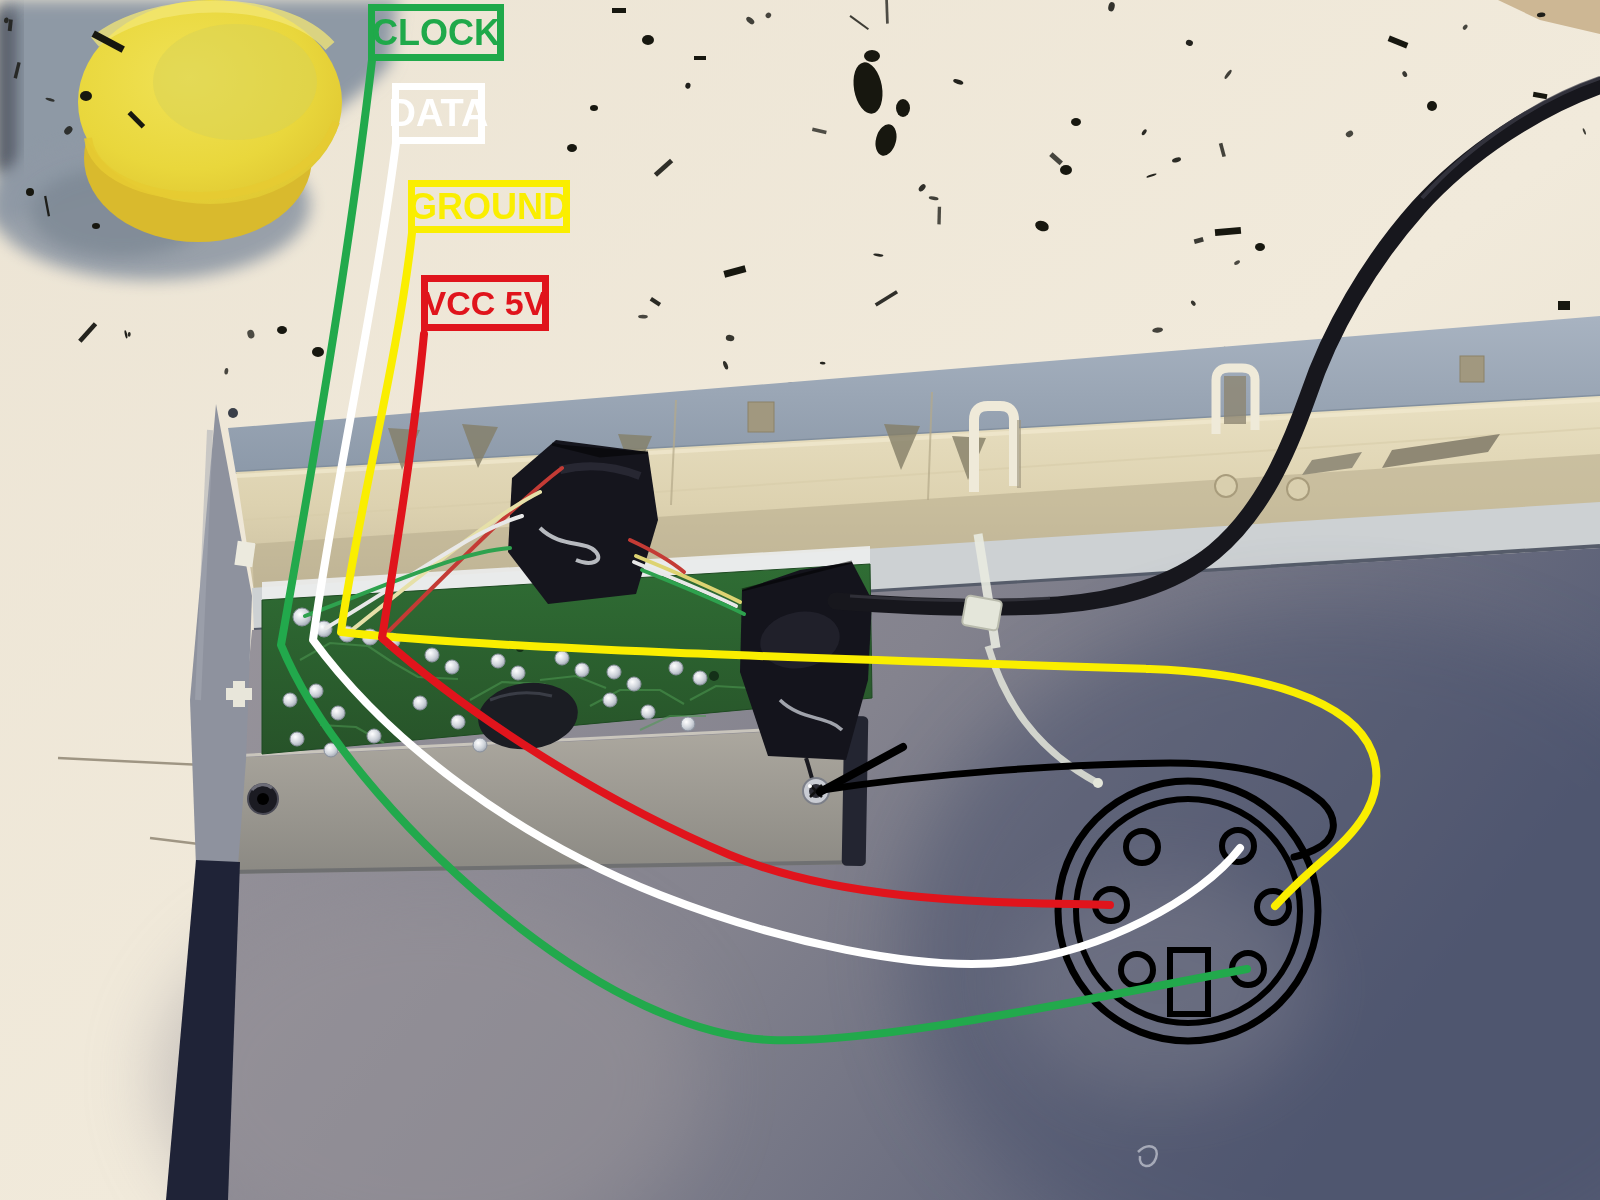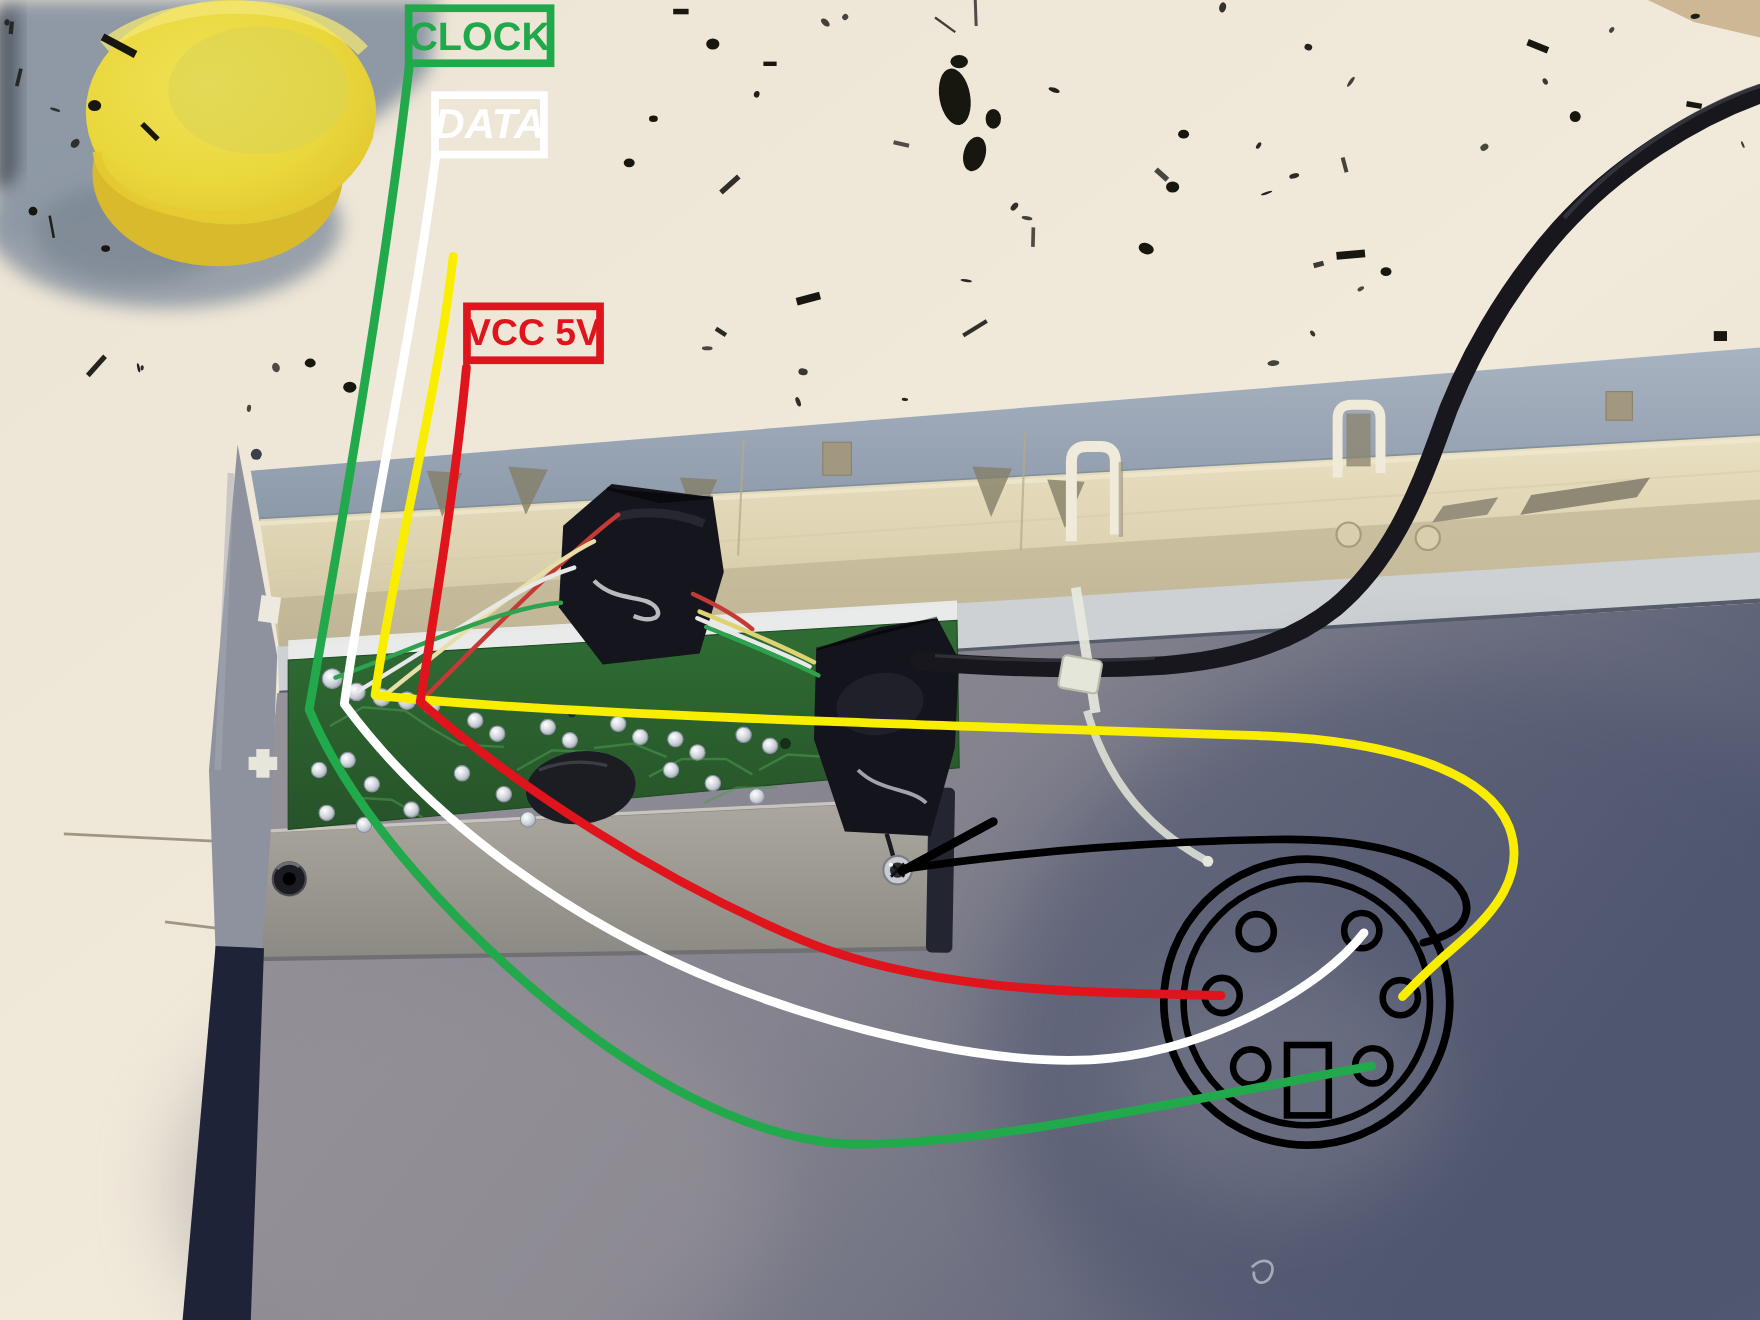--- a/index.html
+++ b/index.html
@@ -3,21 +3,21 @@
 <meta charset="utf-8">
 <style>
   html,body{margin:0;padding:0;background:#16161a;}
   .stage{position:relative;width:1600px;height:1200px;overflow:hidden;
          font-family:"Liberation Sans",sans-serif;padding-left:35px;}
   .stage svg{position:absolute;left:0;top:0;}
   .lbl{position:absolute;display:flex;align-items:center;justify-content:center;
        box-sizing:border-box;border:7px solid currentColor;font-weight:700;
        background:transparent;user-select:none;white-space:nowrap;}
   .lbl-clock  {left:368px;top:4px;  width:136px;height:57px;font-size:36px;}
-  .lbl-data   {left:392px;top:83px; width:106px;height:61px;font-size:38px;font-style:italic;}
+  .lbl-data   {left:392px;top:83px; width:93px;height:61px;font-size:38px;}
   .lbl-ground {left:408px;top:180px;width:162px;height:53px;font-size:36px;}
   .lbl-vcc    {left:421px;top:275px;width:128px;height:56px;font-size:34px;}
   .lbl-chassis{left:905px;top:692px;width:153px;height:56px;font-size:32px;letter-spacing:-0.5px;}
 </style>
 </head>
 <body>
 
 <div class="stage">
 <svg width="1600" height="1200" viewBox="0 0 1600 1200">
   <defs>
@@ -345,14 +345,15 @@
       <path d="M903,747 L820,792" stroke-width="8"></path>
       <path d="M822,790 C930,774 1060,764 1170,763 C1240,763 1292,776 1322,802 C1340,820 1336,840 1314,850 C1306,854 1299,856 1294,857" stroke-width="7"></path>
     </g>
   </g>
 
   <path d="M1138,1152 C1148,1142 1160,1146 1156,1158 C1152,1170 1138,1168 1140,1156" stroke="#c9ccd6" stroke-width="2.5" fill="none" opacity="0.7"></path>
 </svg>
 
   <div class="lbl lbl-clock" style="color: rgb(31, 169, 74);">CLOCK</div>
   <div class="lbl lbl-data" style="color: rgb(255, 255, 255);">DATA</div>
+  <div class="lbl lbl-ground" style="color: rgb(250, 238, 0);">GROUND</div>
   <div class="lbl lbl-vcc" style="color: rgb(224, 20, 28);">VCC 5V</div>
 </div>
 
 </body></html>

